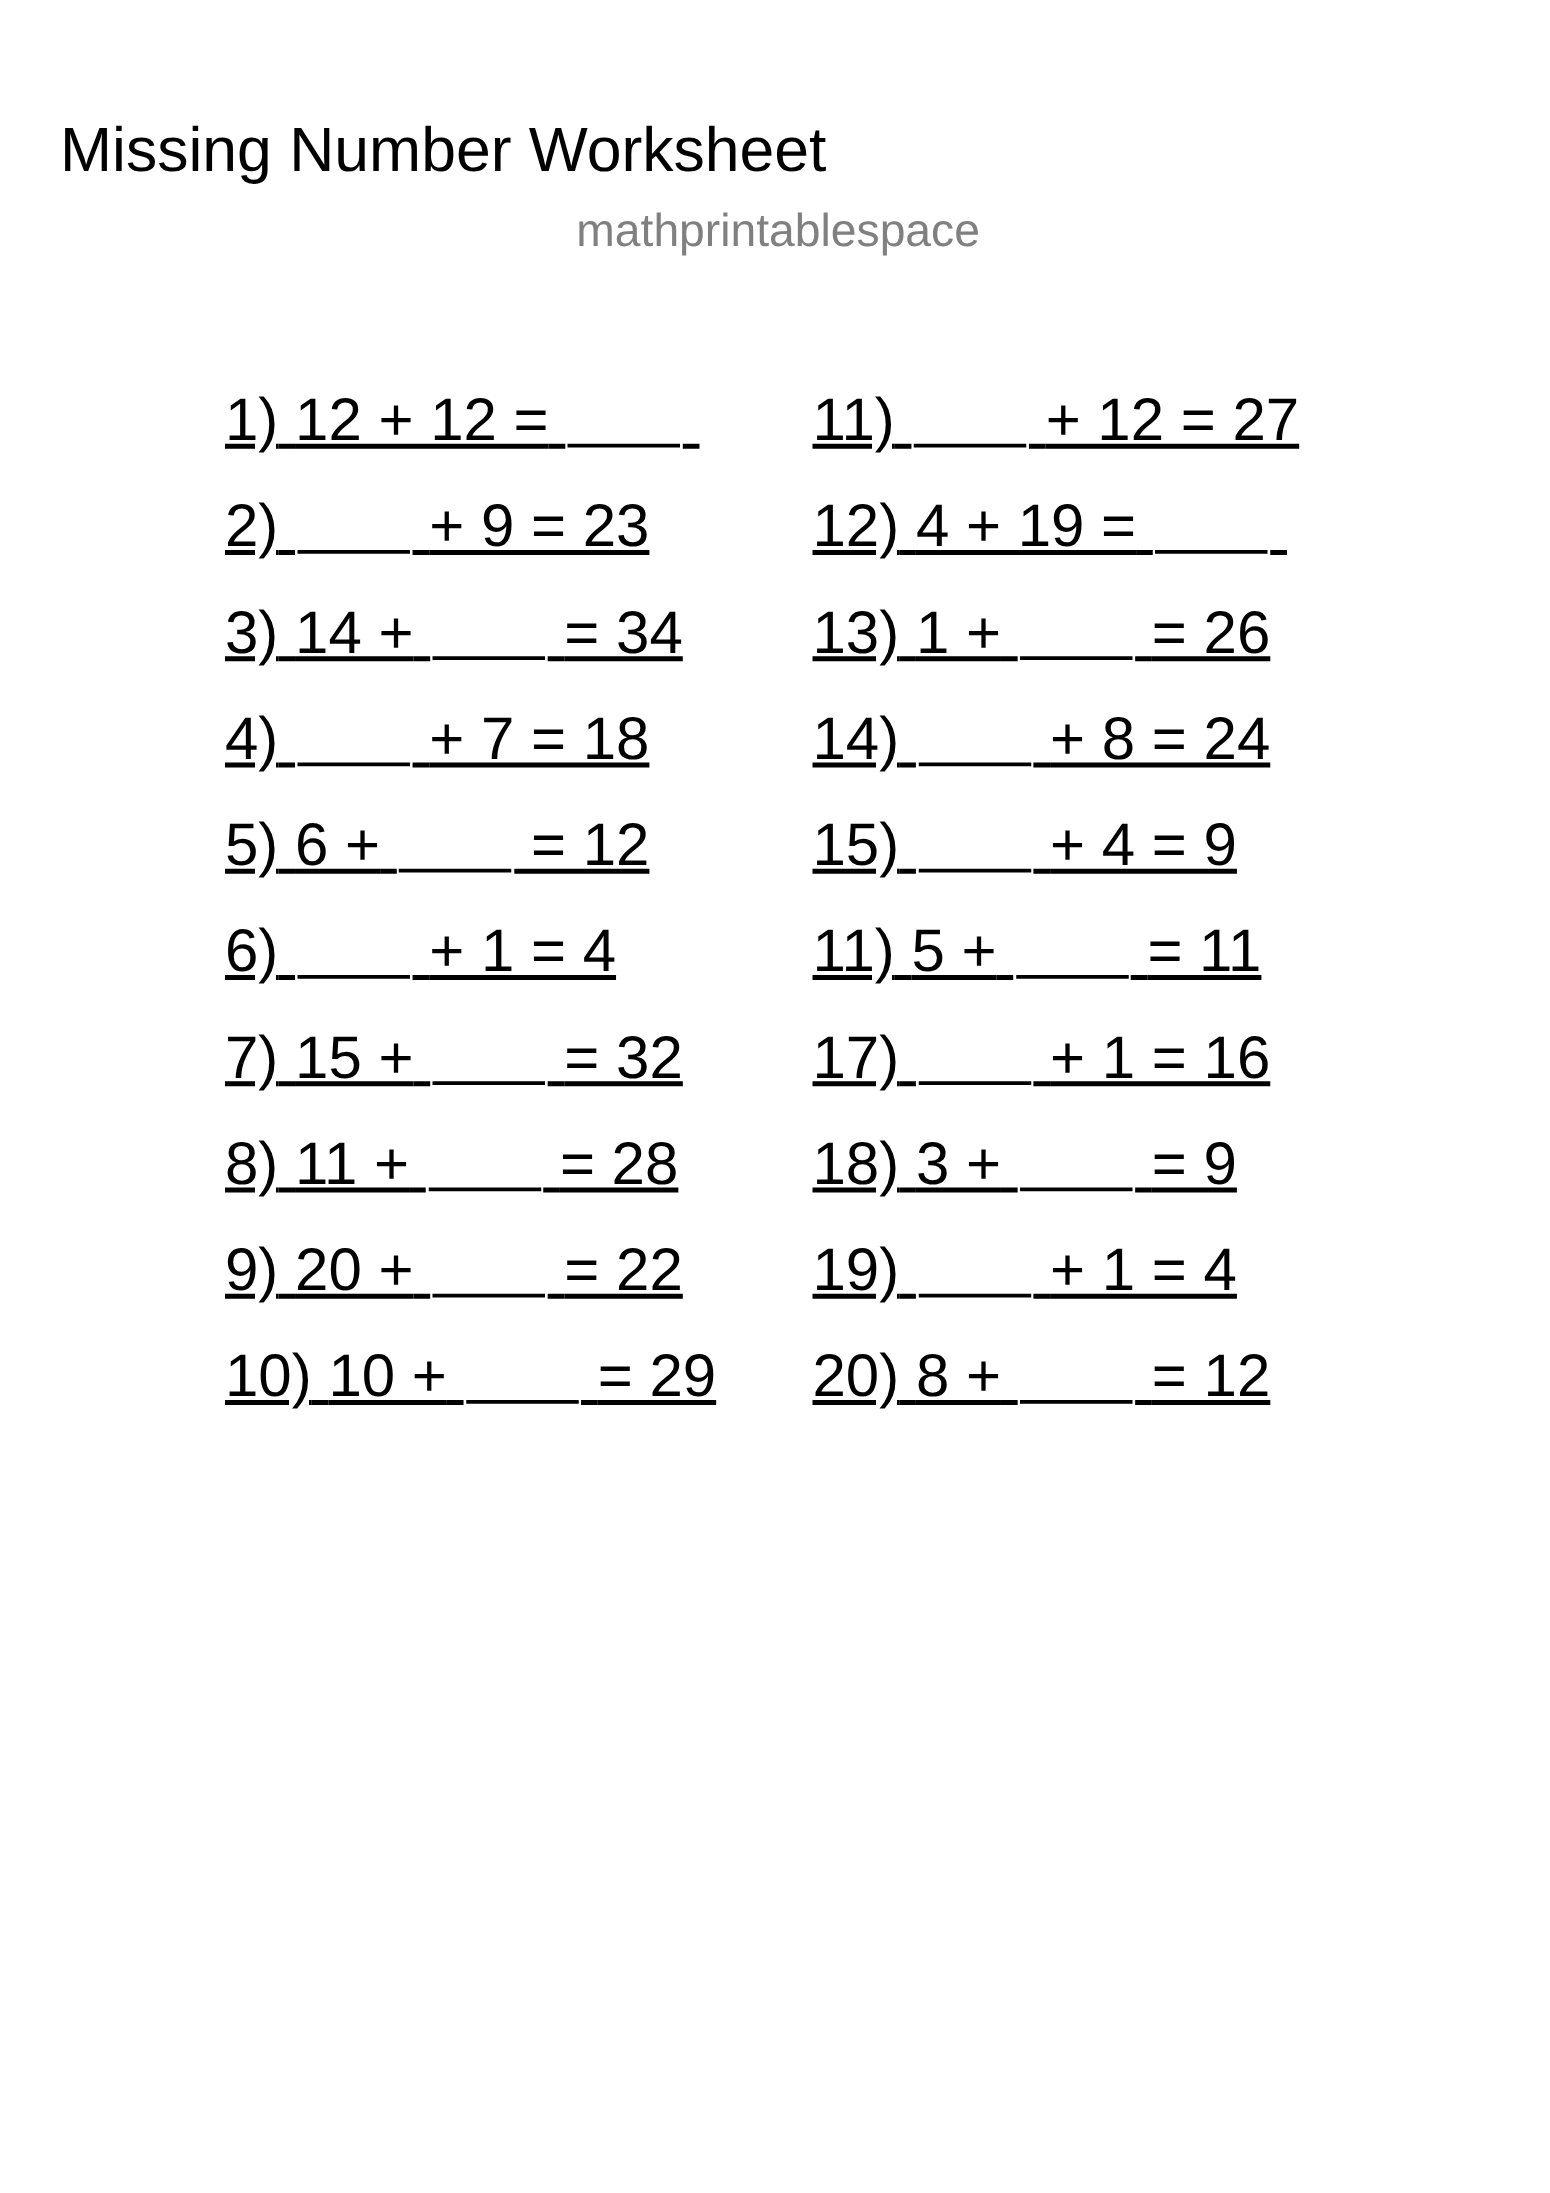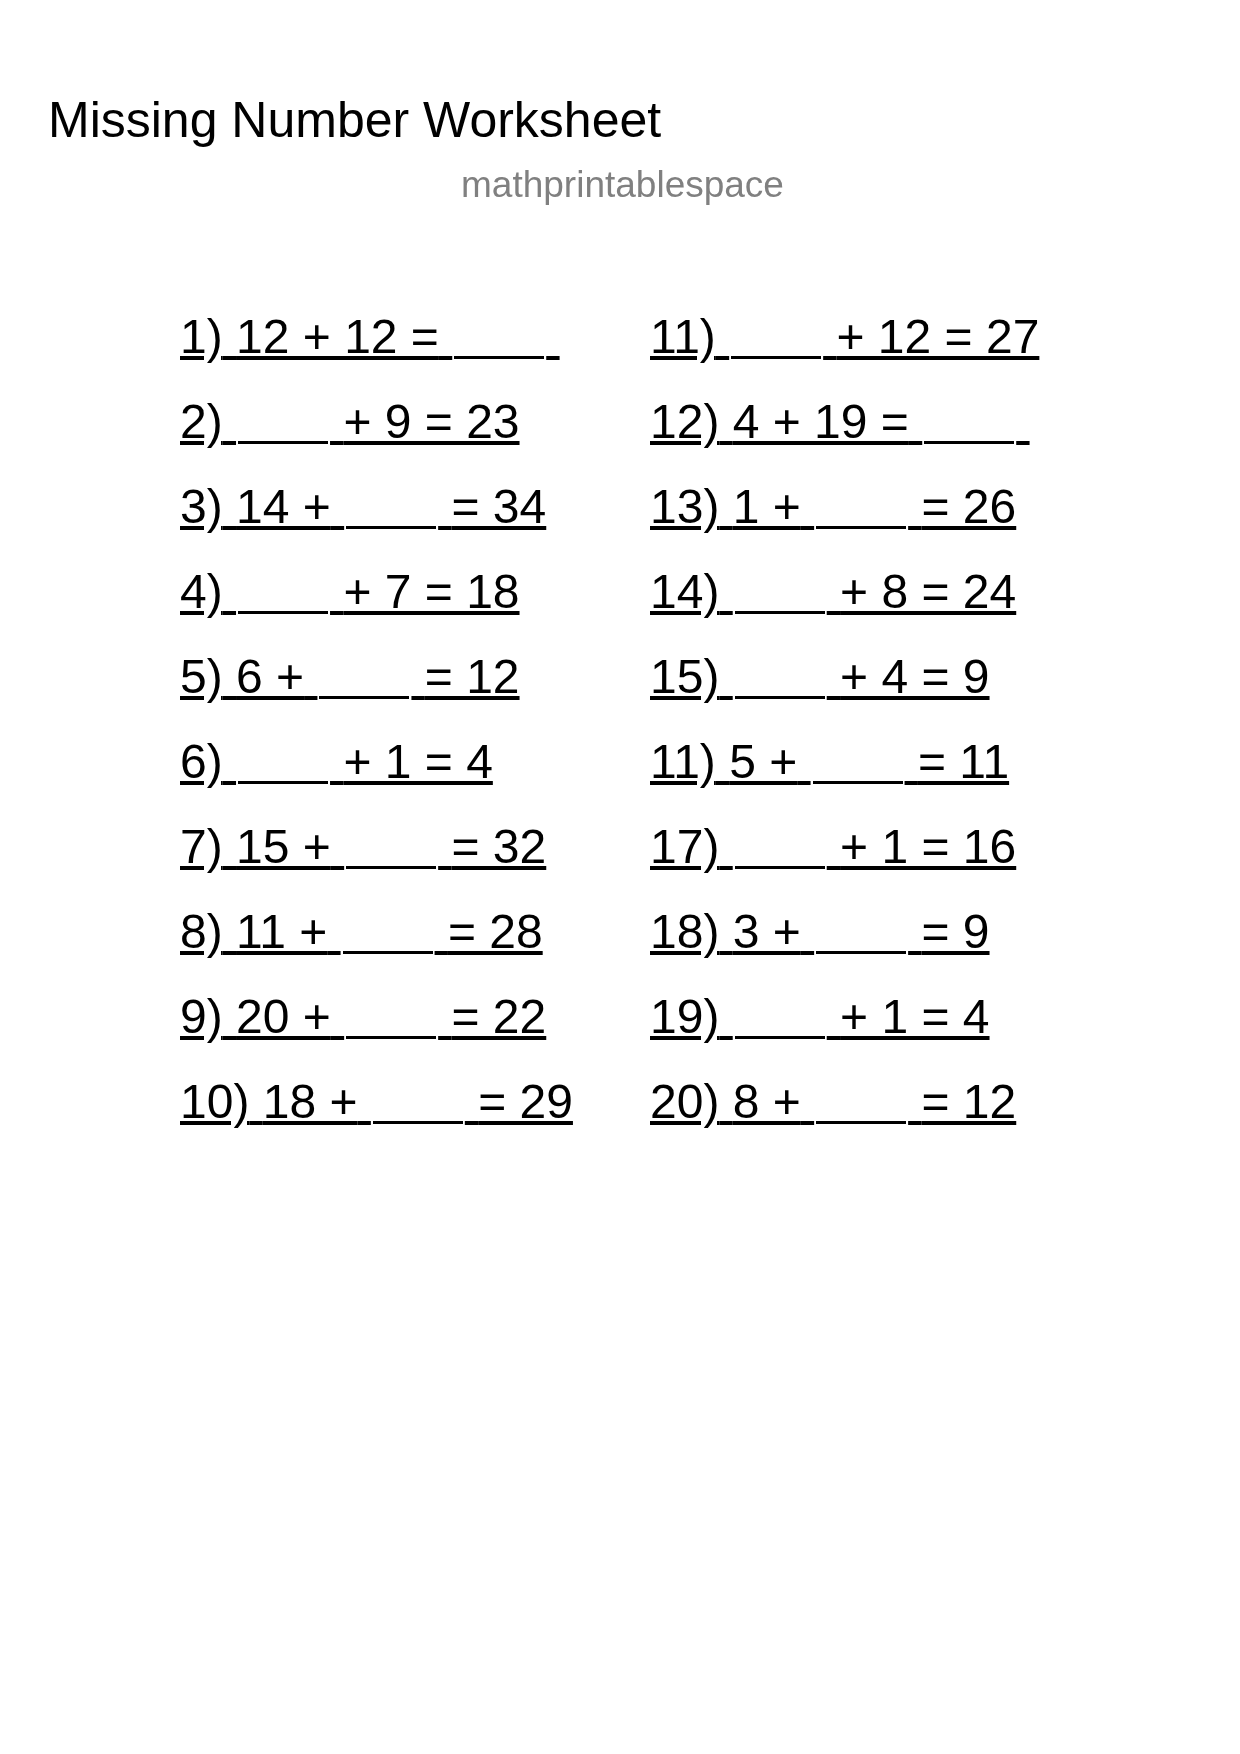--- a/index.html
+++ b/index.html
@@ -72,21 +72,21 @@
   <div class="column left">
       <div class="problem"><span>1)</span> <span>12 + 12 =</span> <span class="blank"></span> </div>
       <div class="problem"><span>2)</span> <span class="blank"></span> <span>+ 9 = 23</span></div>
       <div class="problem"><span>3)</span> <span>14 +</span> <span class="blank"></span> <span>= 34</span></div>
       <div class="problem"><span>4)</span> <span class="blank"></span> <span>+ 7 = 18</span></div>
       <div class="problem"><span>5)</span> <span>6 +</span> <span class="blank"></span> <span>= 12</span></div>
       <div class="problem"><span>6)</span> <span class="blank"></span> <span>+ 1 = 4</span></div>
       <div class="problem"><span>7)</span> <span>15 +</span> <span class="blank"></span> <span>= 32</span></div>
       <div class="problem"><span>8)</span> <span>11 +</span> <span class="blank"></span> <span>= 28</span></div>
       <div class="problem"><span>9)</span> <span>20 +</span> <span class="blank"></span> <span>= 22</span></div>
-      <div class="problem"><span>10)</span> <span>18 +</span> <span class="blank"></span> <span>= 29</span></div>
+      <div class="problem"><span>10)</span> <span>10 +</span> <span class="blank"></span> <span>= 29</span></div>
     </div>
   <div class="column right">
       <div class="problem"><span>11)</span> <span class="blank"></span> <span>+ 12 = 27</span></div>
       <div class="problem"><span>12)</span> <span>4 + 19 =</span> <span class="blank"></span> </div>
       <div class="problem"><span>13)</span> <span>1 +</span> <span class="blank"></span> <span>= 26</span></div>
       <div class="problem"><span>14)</span> <span class="blank"></span> <span>+ 8 = 24</span></div>
       <div class="problem"><span>15)</span> <span class="blank"></span> <span>+ 4 = 9</span></div>
       <div class="problem"><span>11)</span> <span>5 +</span> <span class="blank"></span> <span>= 11</span></div>
       <div class="problem"><span>17)</span> <span class="blank"></span> <span>+ 1 = 16</span></div>
       <div class="problem"><span>18)</span> <span>3 +</span> <span class="blank"></span> <span>= 9</span></div>

